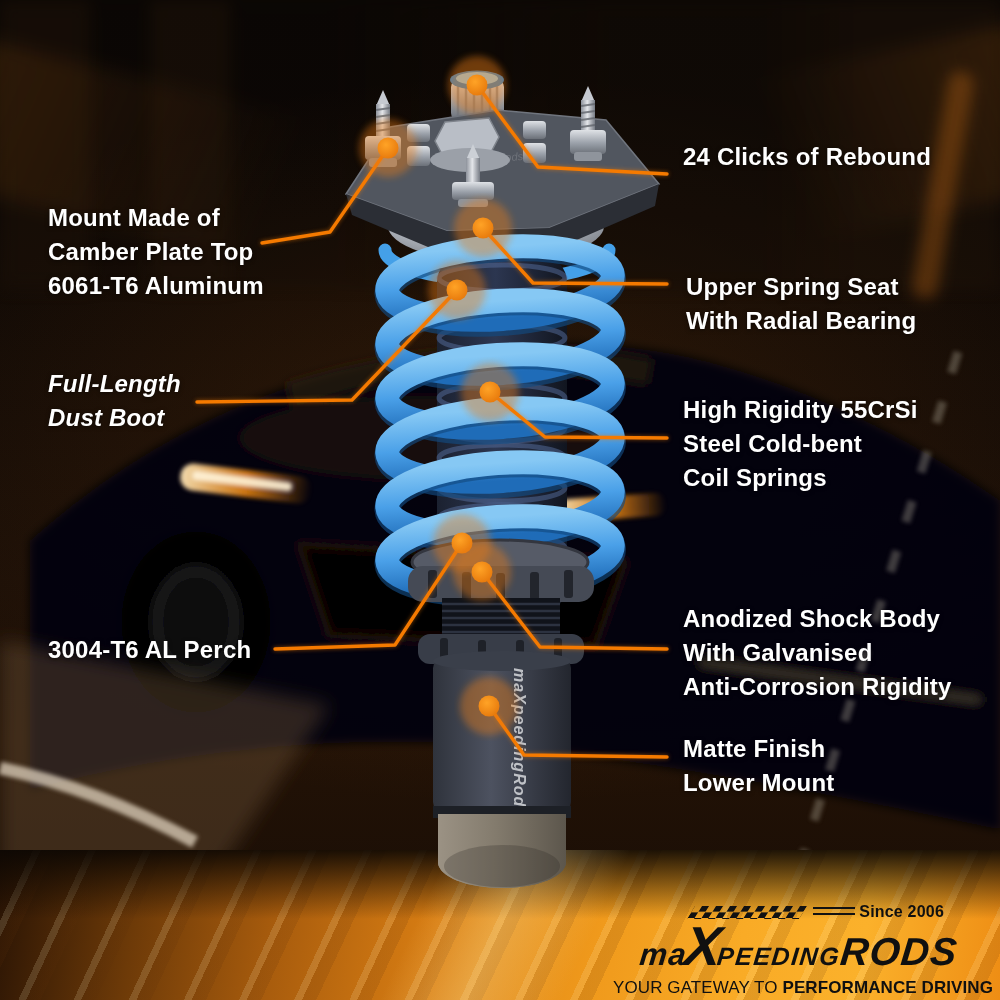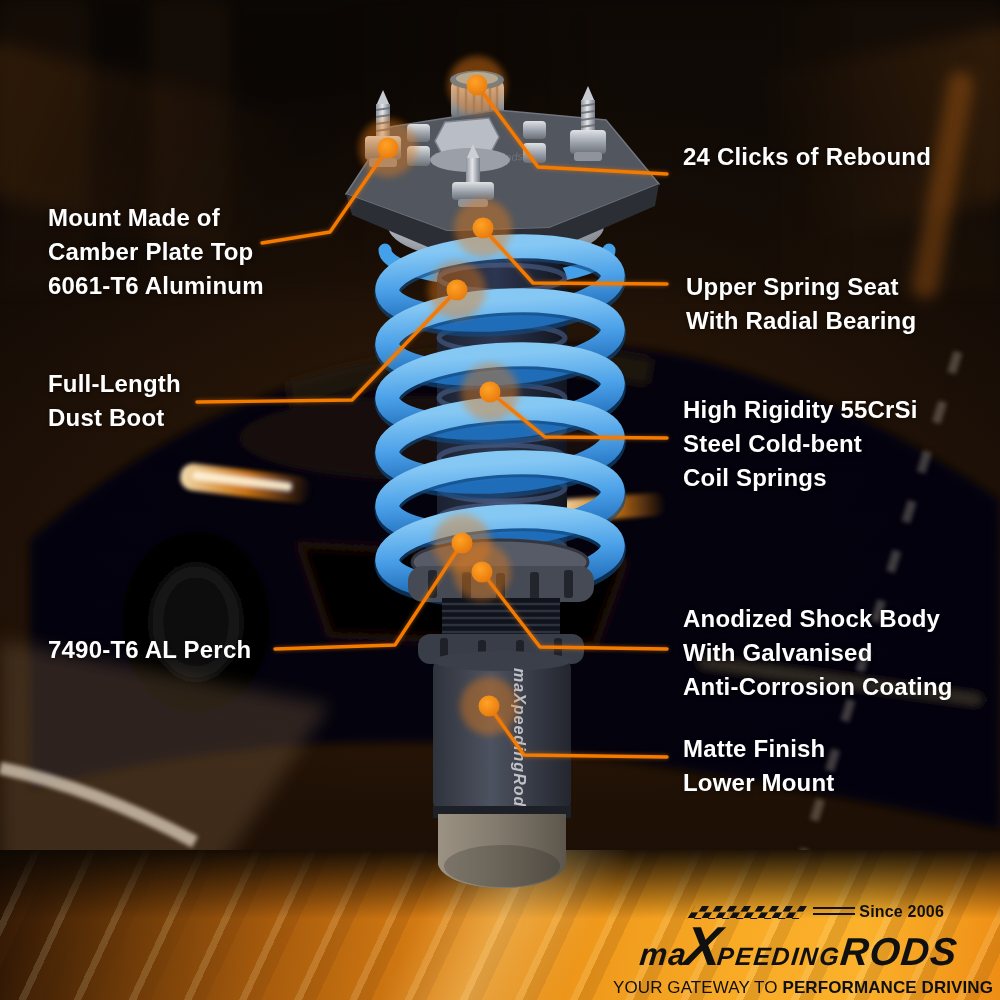--- a/index.html
+++ b/index.html
@@ -35,21 +35,21 @@
       linear-gradient(98deg,#2a1404 0%,#6d3a08 14%,#a85c0d 28%,#d97e13 44%,#f09a1c 60%,#f9ab26 74%,#fbb12b 86%,#ee8d14 100%);}
   .band:after{content:"";position:absolute;inset:0;
     background:linear-gradient(115deg, transparent 42%, rgba(255,232,160,.32) 50%, transparent 59%);}
 
   
   .callout{position:absolute;color:#fff;font-weight:bold;font-size:24px;line-height:34px;
     letter-spacing:.2px;text-shadow:0 1px 4px rgba(0,0,0,.55);white-space:nowrap;}
   #co-camber{left:48px;top:201px;}
   #co-rebound{left:683px;top:140px;}
   #co-upper{left:646px;top:270px;margin-left:40px;}
-  #co-dust{left:48px;top:367px;}
+  #co-dust{left:48px;top:367px;font-style:italic;}
   #co-springs{left:683px;top:393px;}
   #co-perch{left:48px;top:633px;}
   #co-anodized{left:683px;top:602px;}
   #co-matte{left:683px;top:732px;}
 
   
   .brand{position:absolute;right:42px;top:903px;width:345px;color:#101010;text-align:right;}
   .brand-top{display:flex;justify-content:flex-end;align-items:center;height:18px;margin-right:14px;}
   .flag{width:112px;height:13px;margin-right:10px;
     background:repeating-conic-gradient(#121212 0% 25%, transparent 0% 50%);
@@ -387,26 +387,26 @@
   <div class="callout" id="co-dust">
     <div>Full-Length</div>
     <div>Dust Boot</div>
   </div>
   <div class="callout" id="co-springs">
     <div>High Rigidity 55CrSi</div>
     <div>Steel Cold-bent</div>
     <div>Coil Springs</div>
   </div>
   <div class="callout" id="co-perch">
-    <div>7490-T6 AL Perch</div>
+    <div>3004-T6 AL Perch</div>
   </div>
   <div class="callout" id="co-anodized">
     <div>Anodized Shock Body</div>
     <div>With Galvanised</div>
-    <div>Anti-Corrosion Coating</div>
+    <div>Anti-Corrosion Rigidity</div>
   </div>
   <div class="callout" id="co-matte">
     <div>Matte Finish</div>
     <div>Lower Mount</div>
   </div>
 
   <div class="brand">
     <div class="brand-top">
       <div class="flag"></div>
       <div class="speedlines"></div>

